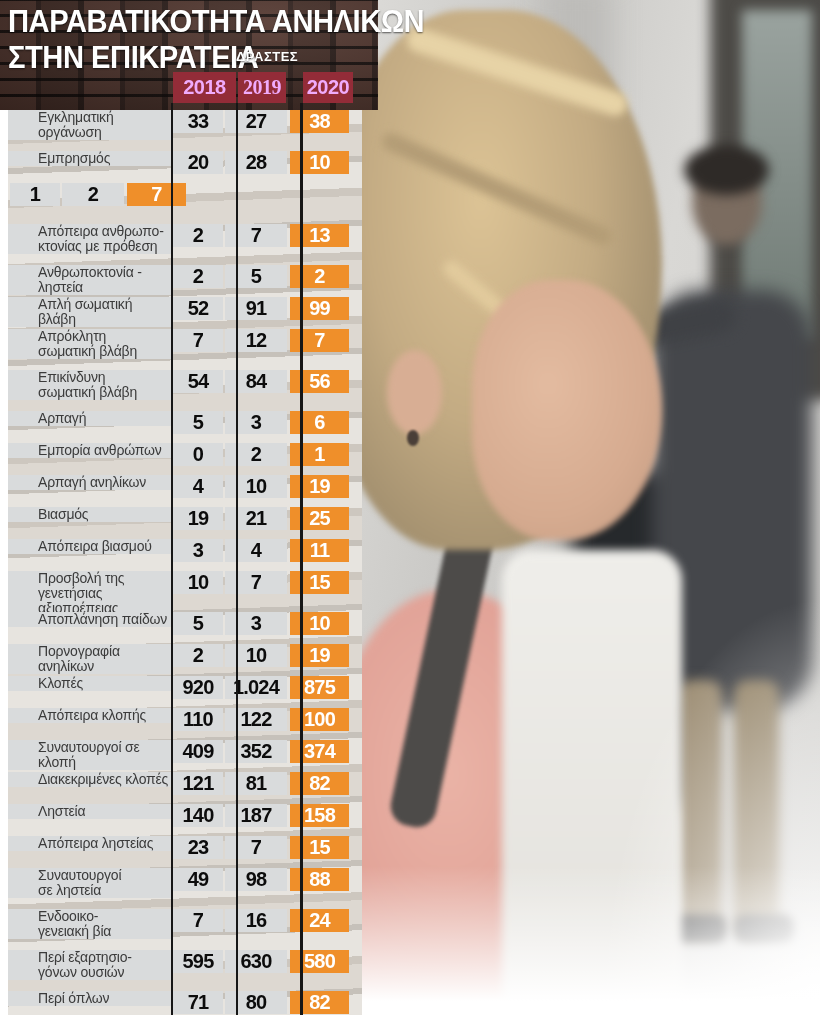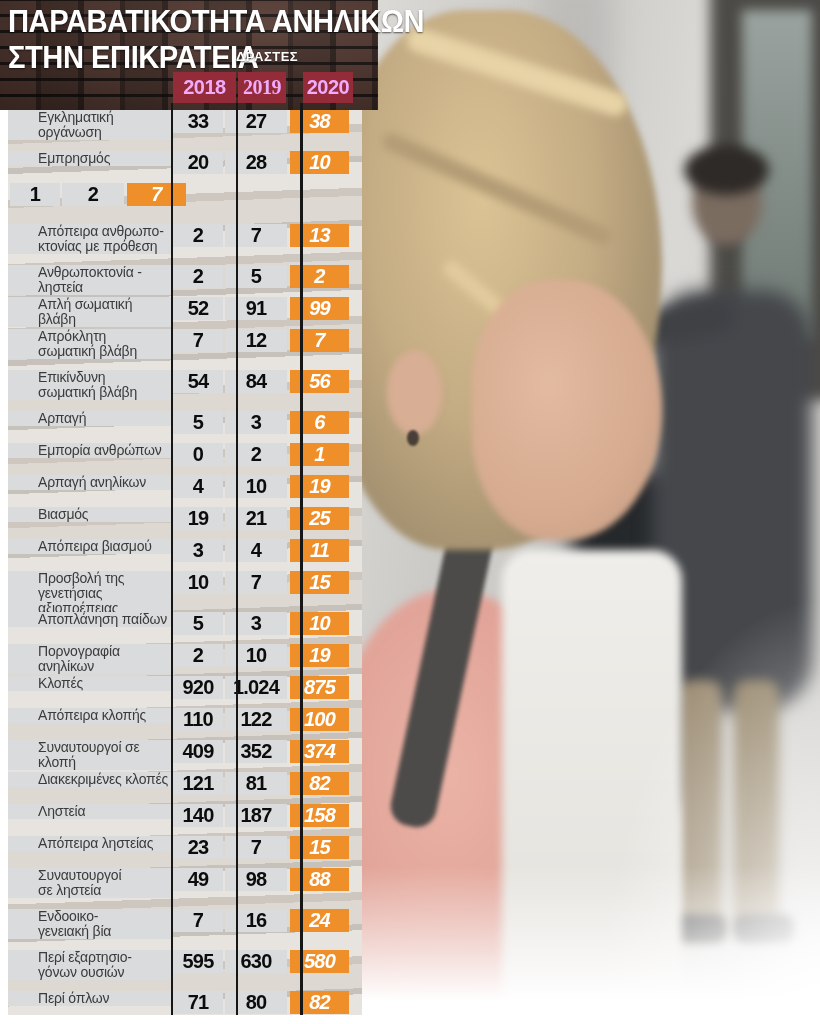--- a/index.html
+++ b/index.html
@@ -68,21 +68,21 @@
   .row.single{height:24px;}
   .row.double{height:33px;}
   .cell-label{width:163px;background:#d9dbdc;color:#3b3b3b;display:flex;flex-direction:column;justify-content:center;
     padding-left:30px;box-sizing:border-box;font-size:14px;line-height:15px;letter-spacing:-.2px;}
   .sp2{width:2px;background:transparent;}
   .sp3{width:3px;background:transparent;}
   .cell-val{width:50px;background:#d9dbdc;color:#0c0c0c;font-weight:bold;font-size:20px;
     display:flex;align-items:center;justify-content:center;letter-spacing:-.8px;}
   .cell-val.v2{width:62px;}
   .cell-2020{width:59px;background:#ef8f2a;color:#ffffff;font-weight:bold;font-size:20px;
-    display:flex;align-items:center;justify-content:center;letter-spacing:-.8px;font-style:italic;}
+    display:flex;align-items:center;justify-content:center;letter-spacing:-.8px;}
   .vline{position:absolute;top:103px;height:912px;background:#161616;z-index:5;}
   .vl1{left:171px;width:2px;}
   .vl2{left:236px;width:2px;}
   .vl3{left:300px;width:3px;}
 </style>
 </head>
 <body>
 
 <div class="page">
 

